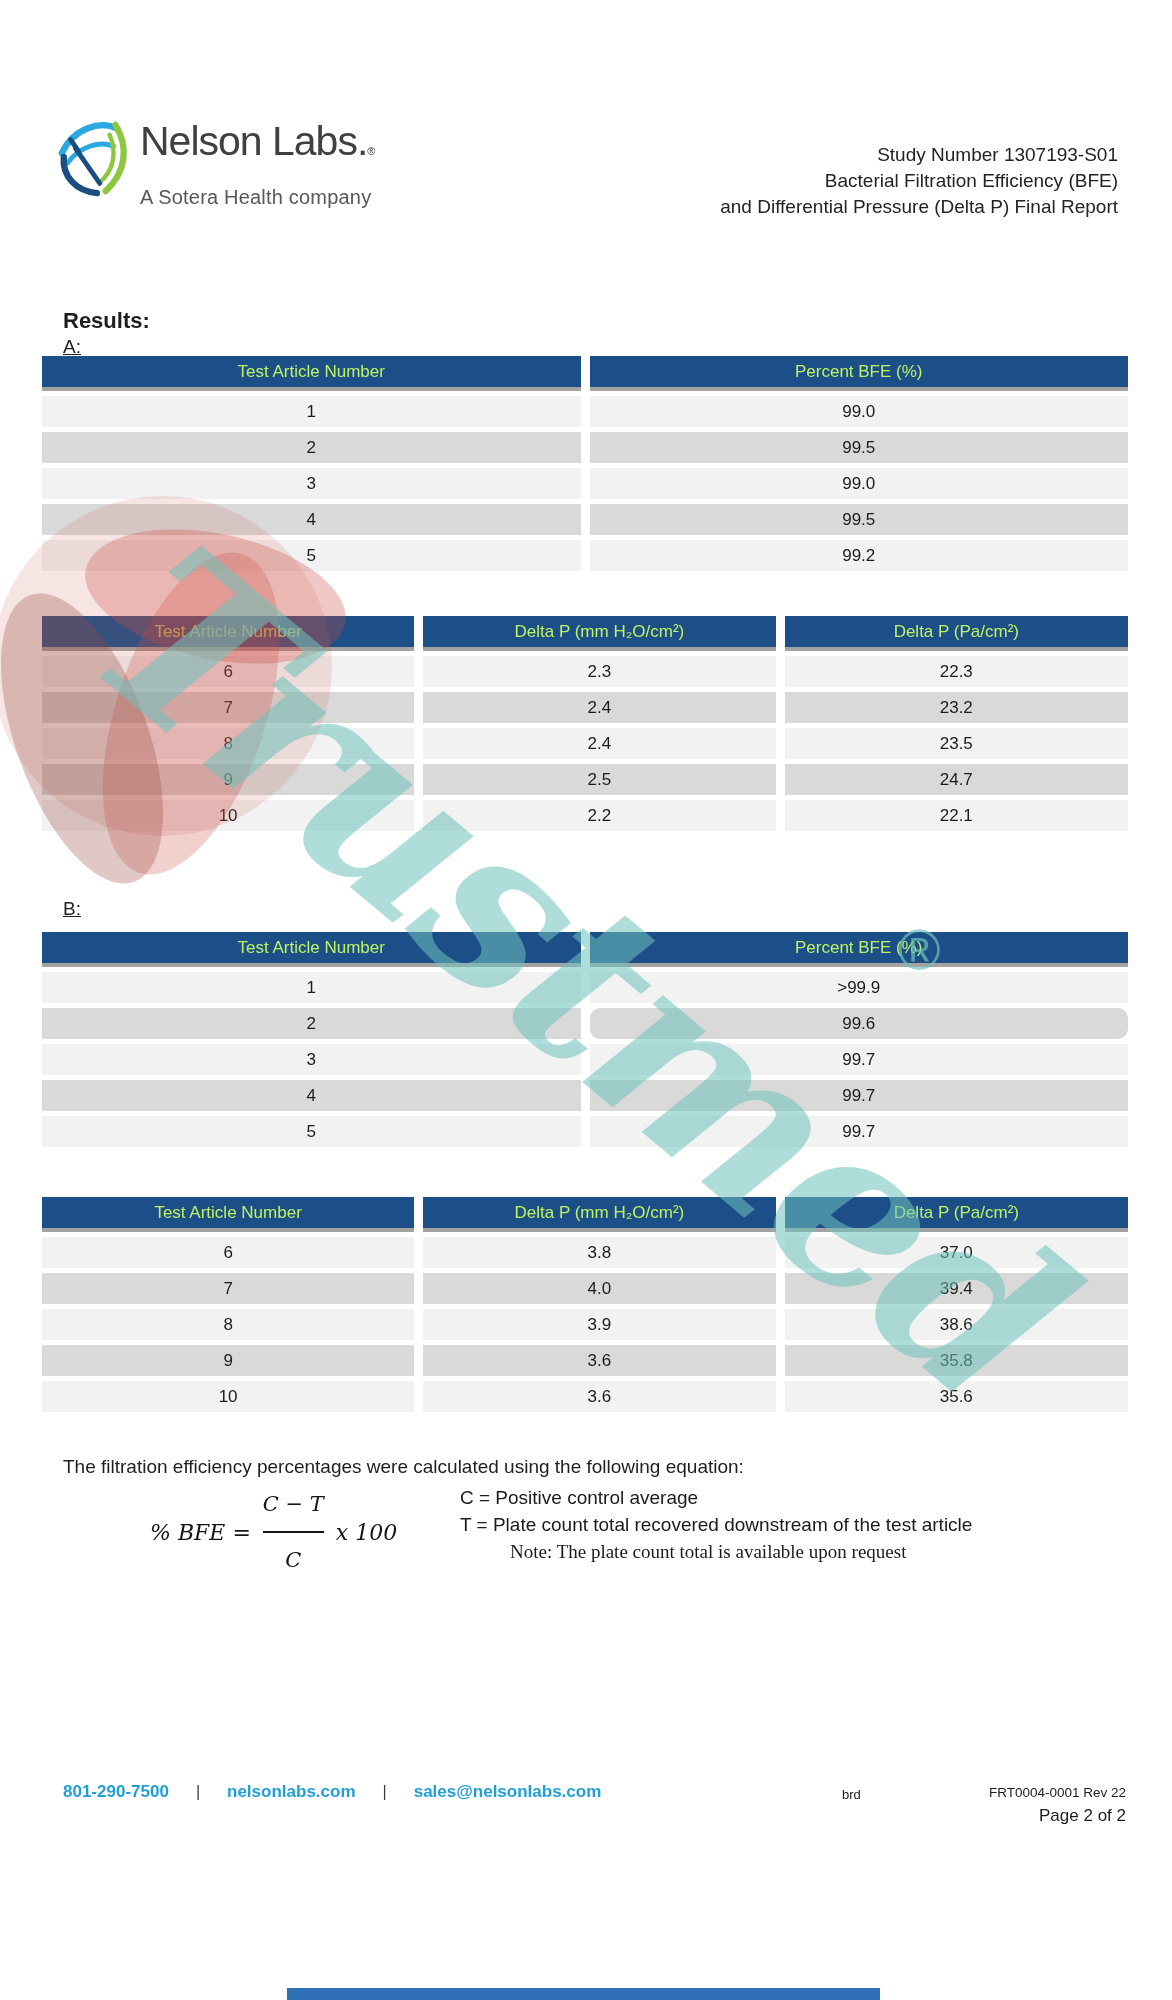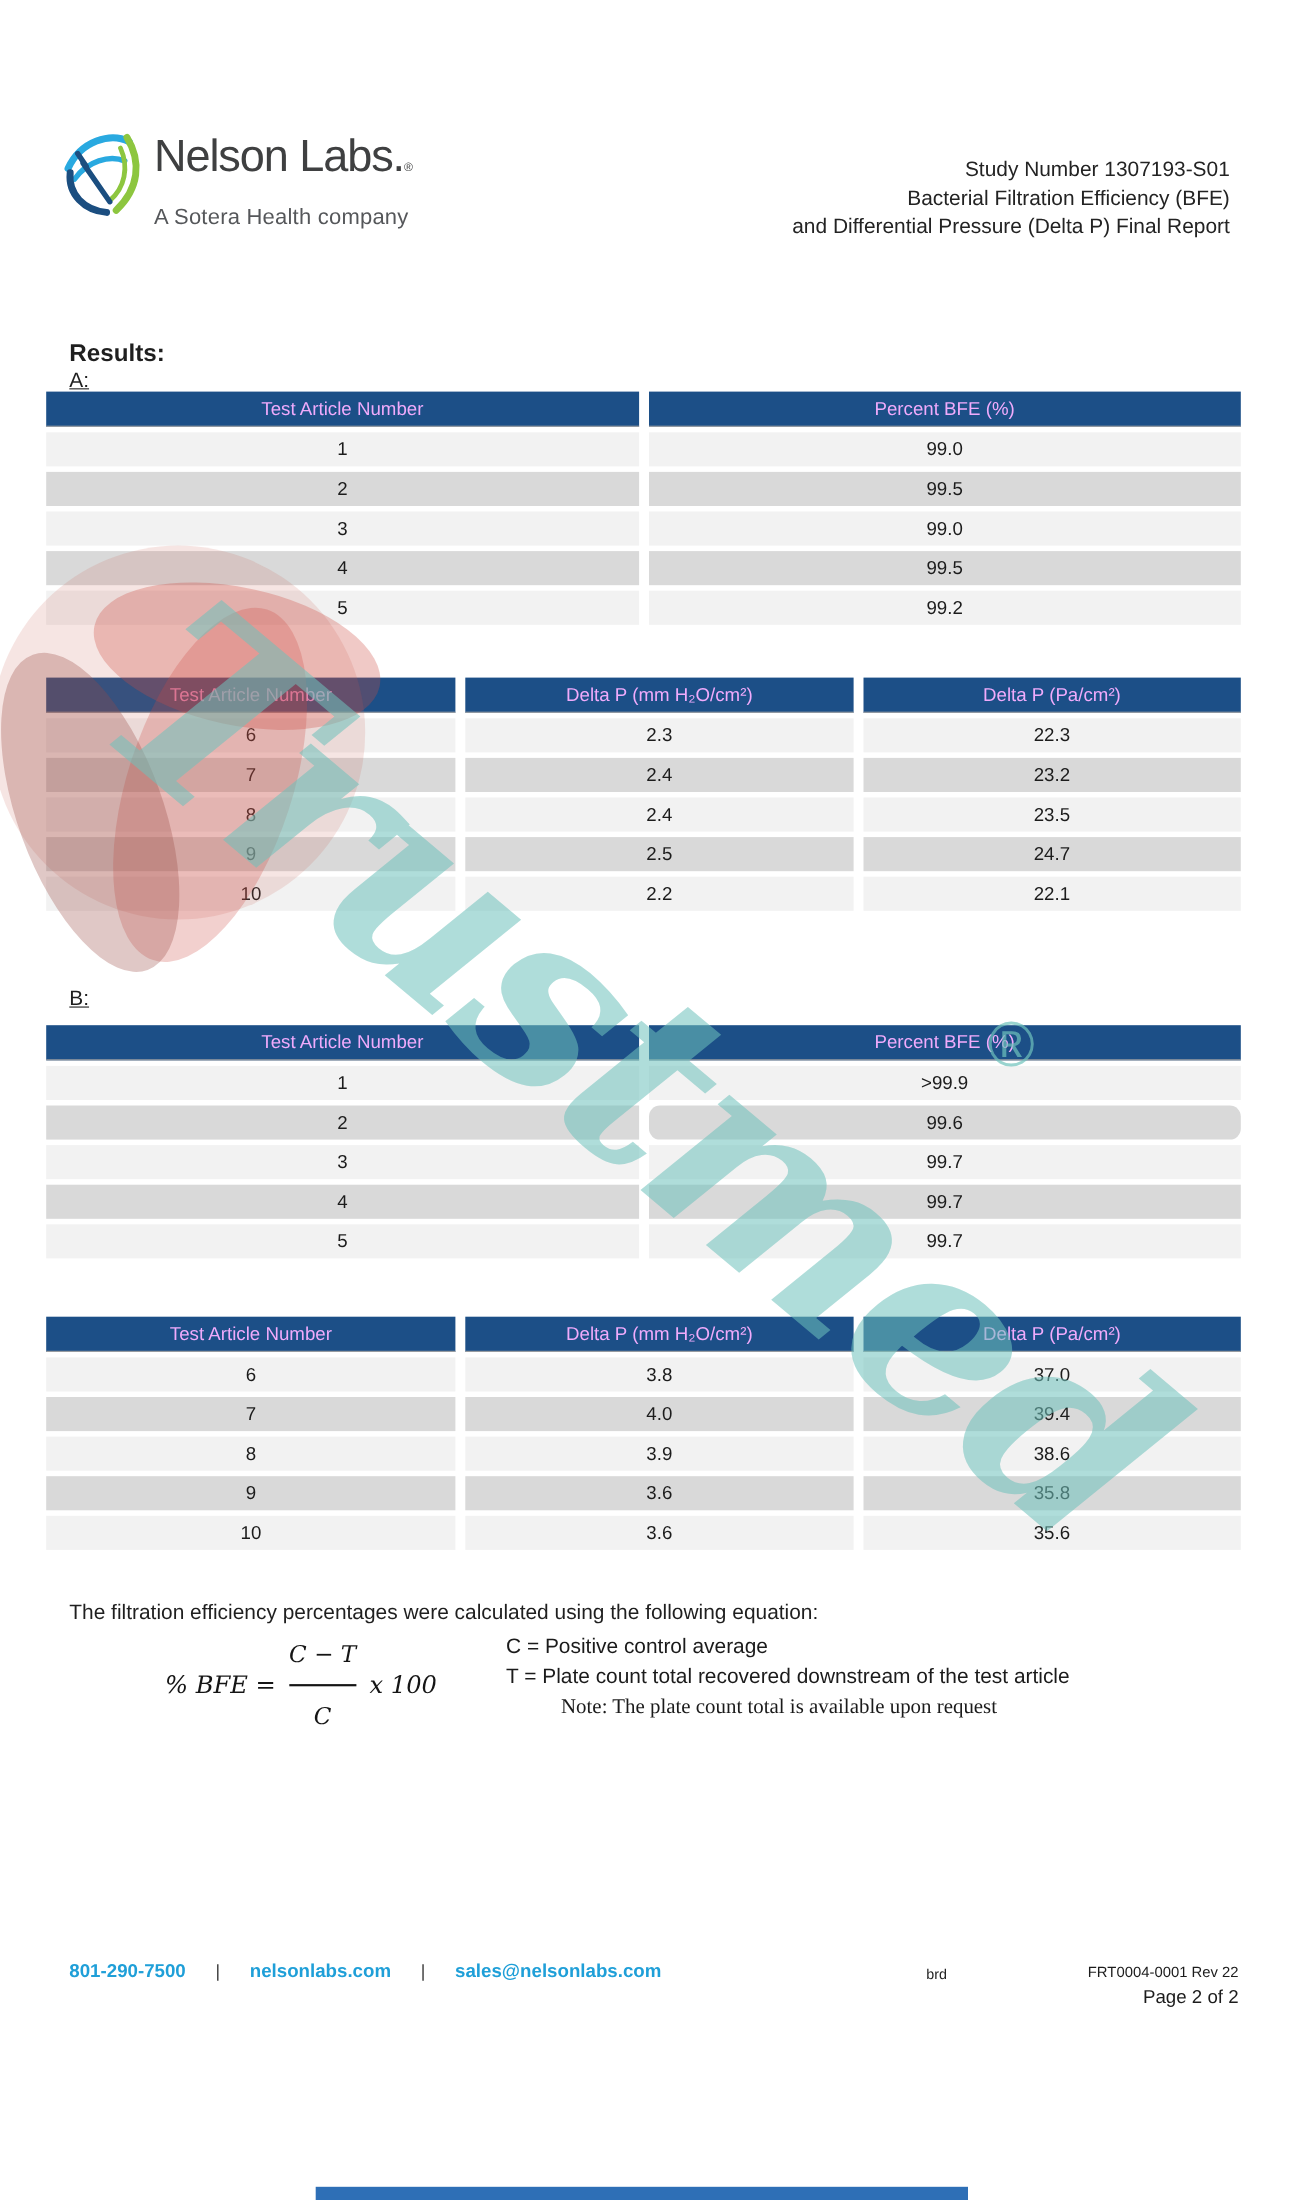--- a/index.html
+++ b/index.html
@@ -21,22 +21,22 @@
   .sec-a{top:336px;}
   .sec-b{top:898px;}
   
   .dtable{position:absolute;left:42px;width:1086px;display:flex;flex-direction:column;row-gap:5px;}
   .t-a1{top:356px;}
   .t-a2{top:616px;}
   .t-b1{top:932px;}
   .t-b2{top:1197px;}
   .trow{display:flex;column-gap:9px;}
   .th{
-    background:var(--header-blue);color:#f0abfc;height:31px;
-    border-bottom:1px solid #a3a3a3;
+    background:var(--header-blue);color:#bef264;height:31px;
+    border-bottom:4px solid #a3a3a3;
     display:flex;align-items:center;justify-content:center;
     font-size:17px;
   }
   .td{height:31px;display:flex;align-items:center;justify-content:center;font-size:17px;color:#1c1c1c;}
   .row-odd  .td{background:var(--row-light);}
   .row-even .td{background:var(--row-dark);}
   
   .eq-intro{position:absolute;left:63px;top:1456px;font-size:19px;}
   .formula{position:absolute;left:150px;top:1492px;display:flex;align-items:center;column-gap:12px;
     font-family:"DejaVu Serif", serif;font-style:italic;font-size:22px;color:#151515;}

